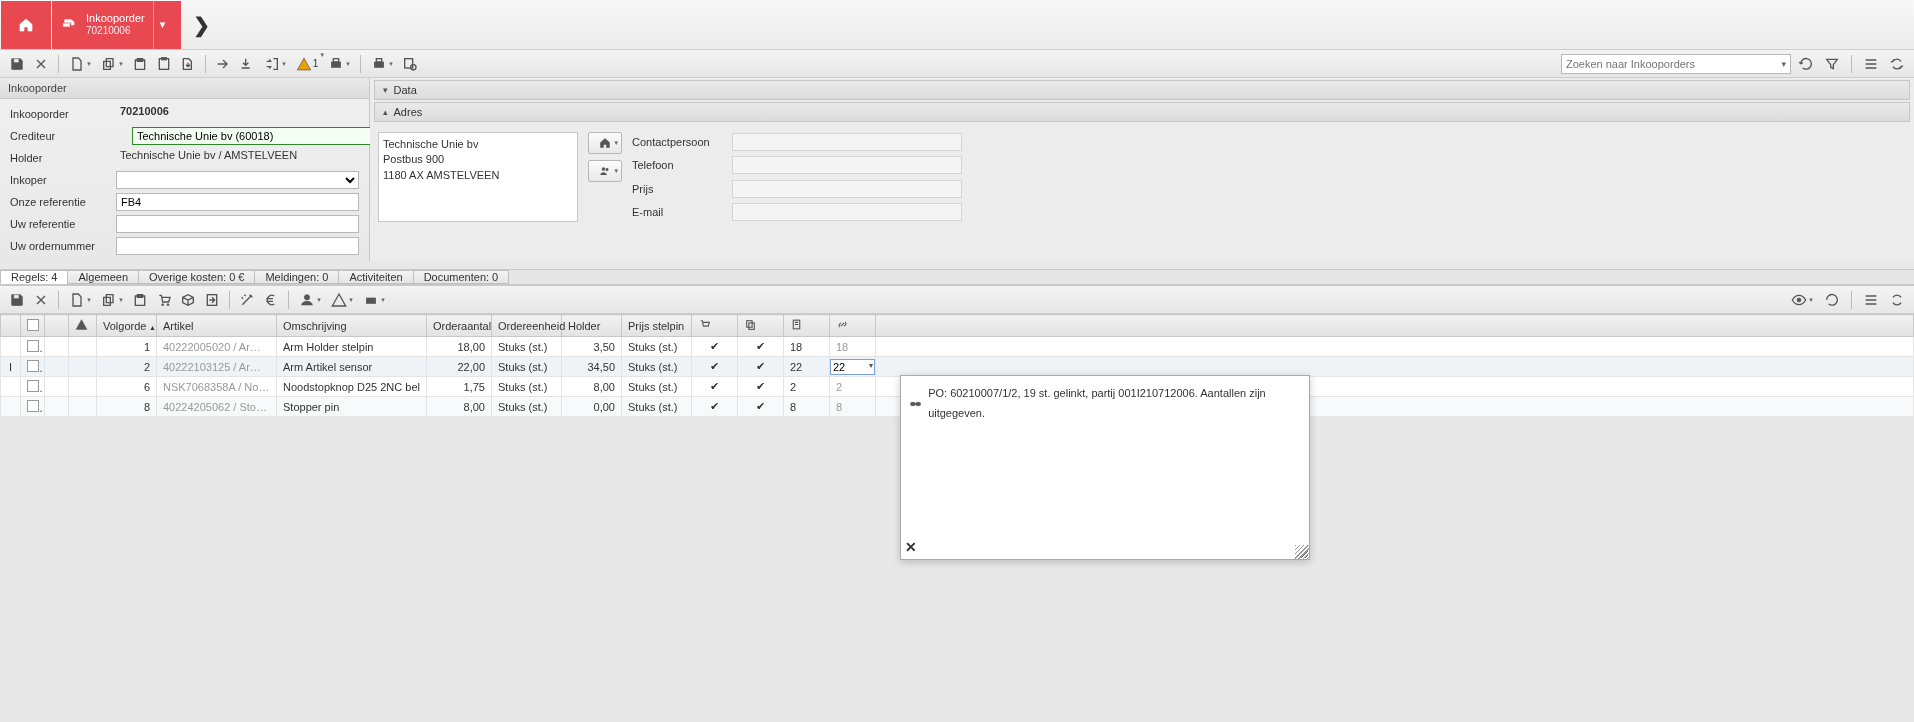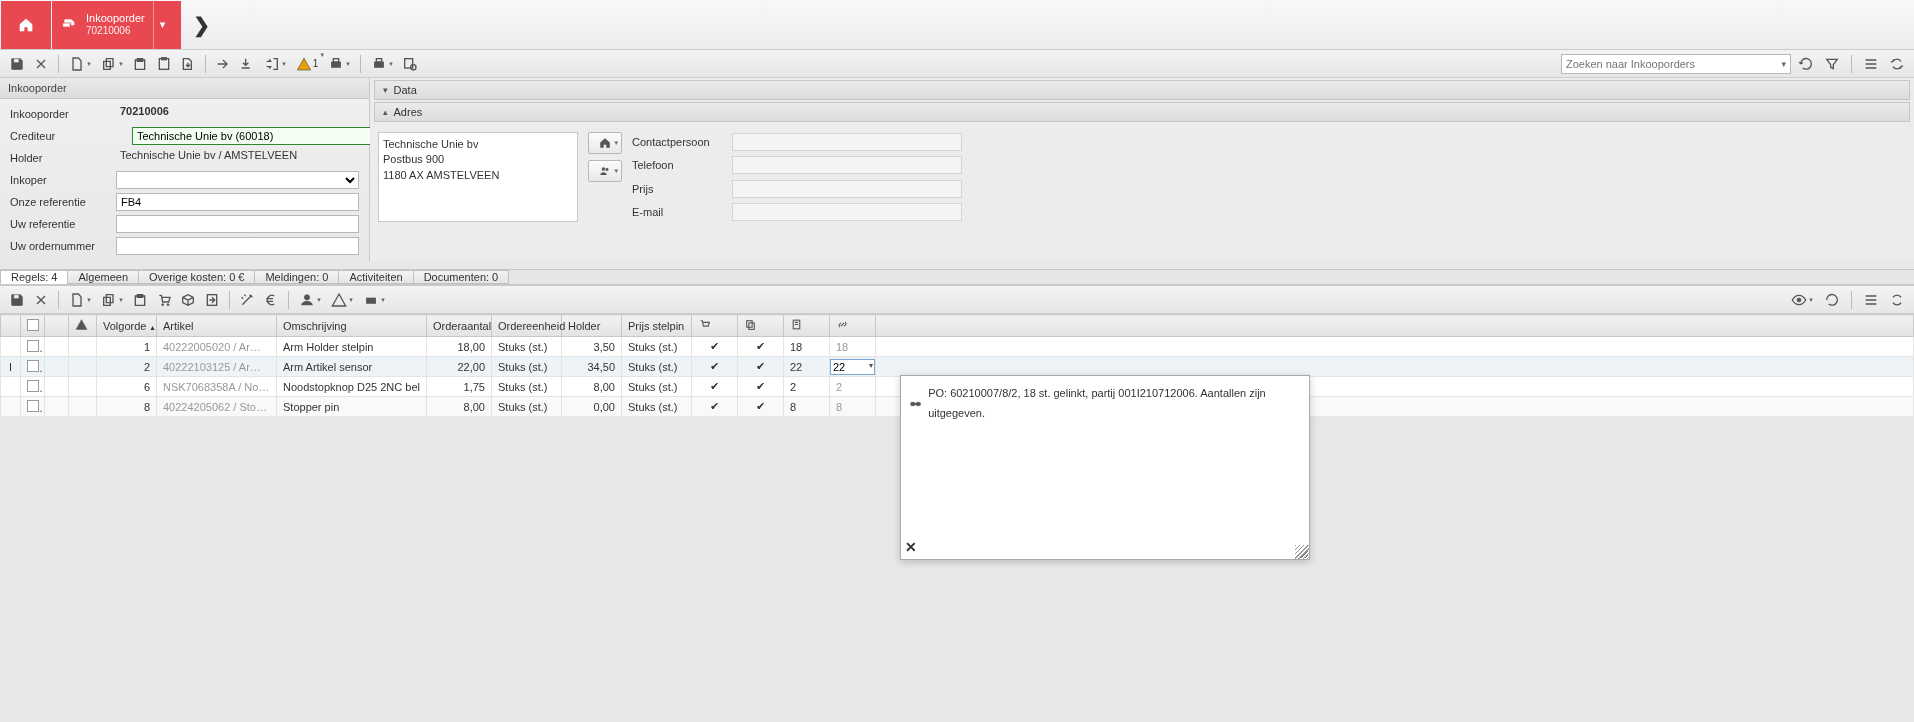--- a/index.html
+++ b/index.html
@@ -528,18 +528,18 @@
 </div>
 
 <div class="popup">
   <div class="popup-body">
     <div class="popup-row">
       <svg class="icon-svg" style="width:14px;height:14px" viewBox="0 0 24 24">
           <rect x="3" y="9" width="8" height="6" rx="2"></rect>
           <rect x="13" y="9" width="8" height="6" rx="2"></rect>
           <rect x="9" y="11" width="6" height="2"></rect>
         </svg>
-      <span>PO: 60210007/8/2, 18 st. gelinkt, partij 001I210712006. Aantallen zijn uitgegeven.</span>
+      <span>PO: 60210007/1/2, 19 st. gelinkt, partij 001I210712006. Aantallen zijn uitgegeven.</span>
     </div>
   </div>
   <div class="popup-close">✕</div>
   <div class="popup-resize"></div>
 </div>
 
 </body></html>

